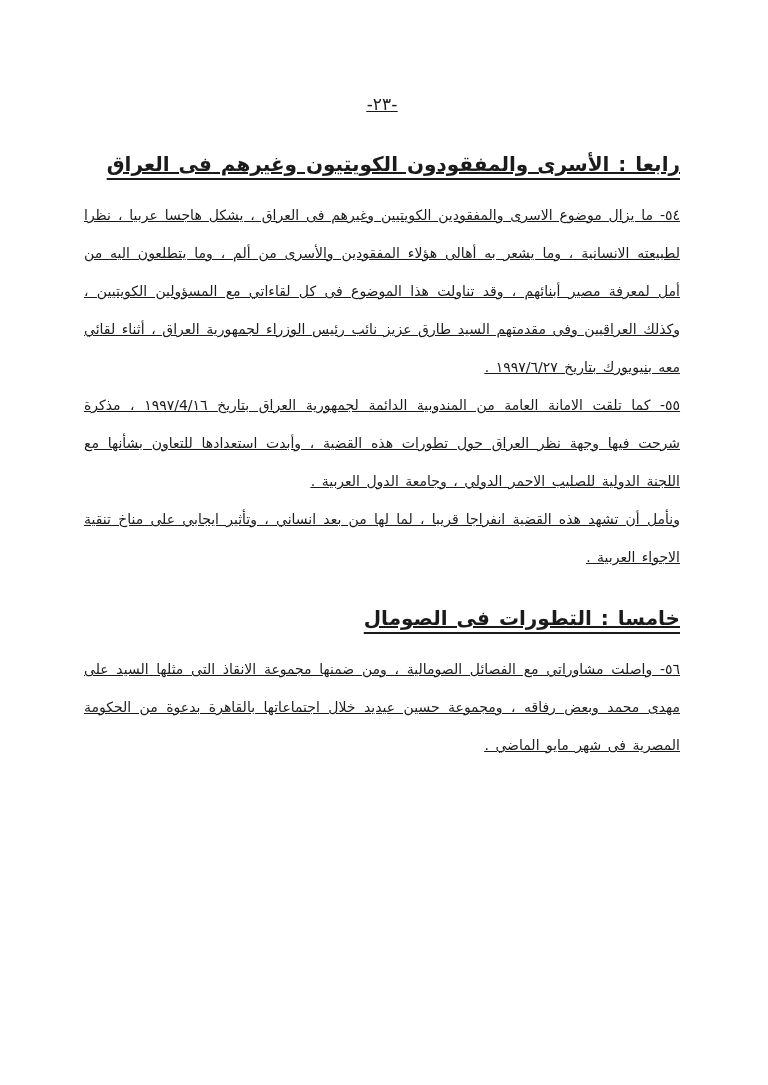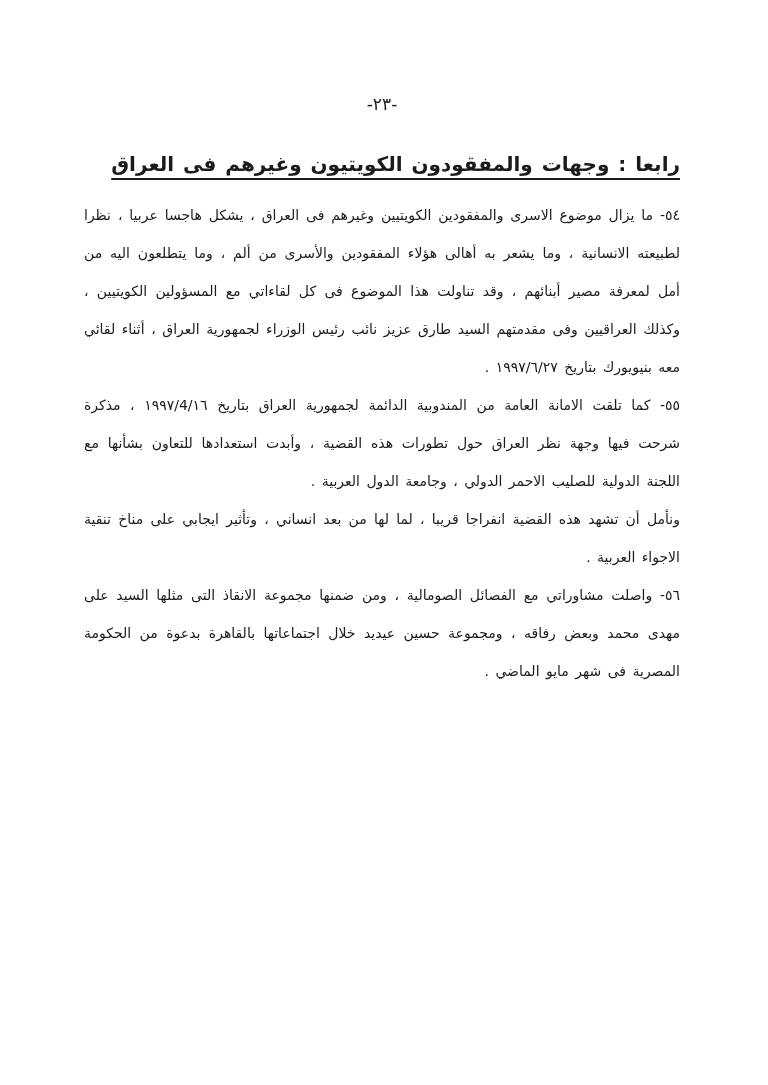--- a/index.html
+++ b/index.html
@@ -1,15 +1,15 @@
 <!DOCTYPE html>
 <html><head>
 <meta charset="utf-8">
 <style>
-  * { box-sizing: border-box; }
+  * { box-sizing: border-box; text-decoration: underline; }
   html, body {
     margin: 0;
     padding: 0;
     background: #e9e9e9;
   }
   .page {
     width: 768px;
     height: 1085px;
     margin: 0 auto;
     background: #ffffff;
@@ -51,25 +51,26 @@
     white-space: nowrap;
   }
 </style>
 </head>
 <body>
 
 <div class="page" dir="rtl" lang="ar">
 
   <div class="page-number">-٢٣-</div>
 
-  <h2 class="section-heading">رابعا : وجهات والمفقودون الكويتيون وغيرهم فى العراق</h2>
+  <h2 class="section-heading">رابعا : الأسرى والمفقودون الكويتيون وغيرهم فى العراق</h2>
 
   <p class="para"><span class="marker">٥٤-</span> <span>ما يزال موضوع الاسرى والمفقودين الكويتيين وغيرهم فى العراق ، يشكل هاجسا عربيا ، نظرا لطبيعته الانسانية ، وما يشعر به أهالى هؤلاء المفقودين والأسرى من ألم ، وما يتطلعون اليه من أمل لمعرفة مصير أبنائهم ، وقد تناولت هذا الموضوع فى كل لقاءاتي مع المسؤولين الكويتيين ،  وكذلك العراقيين وفى مقدمتهم السيد طارق عزيز نائب رئيس الوزراء لجمهورية العراق ، أثناء لقائي معه بنيويورك بتاريخ ١٩٩٧/٦/٢٧ .</span></p>
 
   <p class="para"><span class="marker">٥٥-</span> <span>كما تلقت الامانة العامة من المندوبية الدائمة لجمهورية العراق بتاريخ ١٩٩٧/4/١٦ ، مذكرة شرحت فيها وجهة نظر العراق حول تطورات هذه القضية ، وأبدت استعدادها للتعاون بشأنها مع اللجنة الدولية للصليب الاحمر الدولي ، وجامعة الدول العربية .</span></p>
 
   <p class="para"><span>ونأمل أن تشهد هذه القضية انفراجا قريبا ، لما لها من بعد انساني ، وتأثير ايجابي على مناخ تنقية الاجواء العربية .</span></p>
 
+  <h2 class="section-heading second">خامسا : التطورات فى الصومال</h2>
 
   <p class="para"><span class="marker">٥٦-</span> <span>واصلت مشاوراتي مع الفصائل الصومالية ، ومن ضمنها مجموعة  الانقاذ  التى مثلها السيد على مهدى محمد وبعض رفاقه ، ومجموعة حسين عيديد خلال اجتماعاتها بالقاهرة بدعوة من الحكومة المصرية فى شهر مايو الماضي .</span></p>
 
 
 </div>
 
 </body></html>

